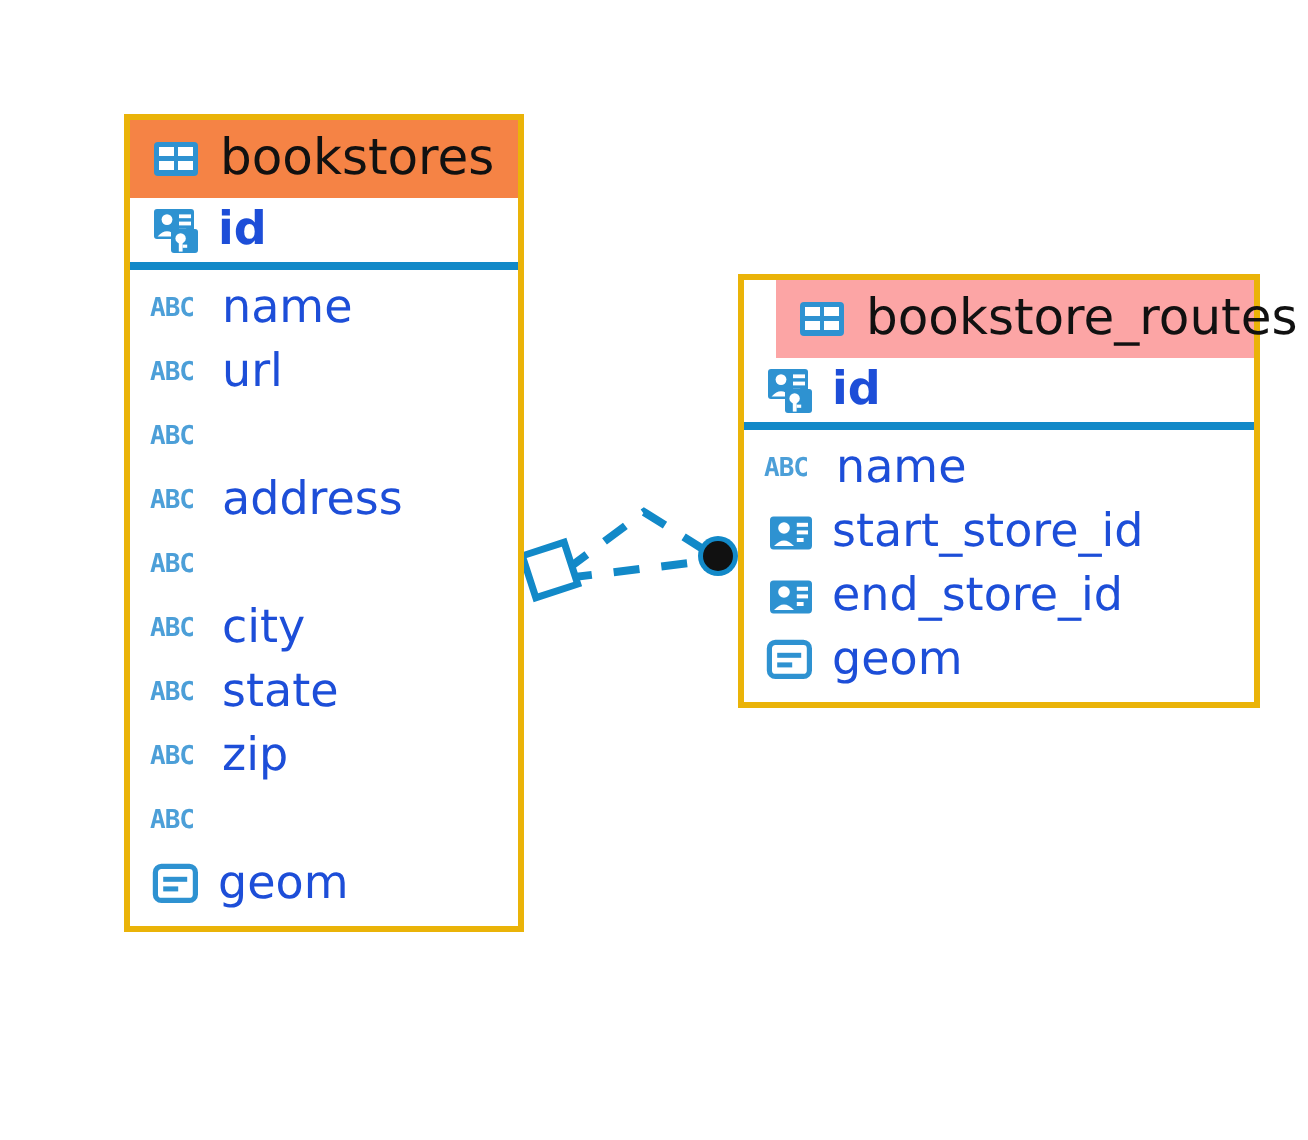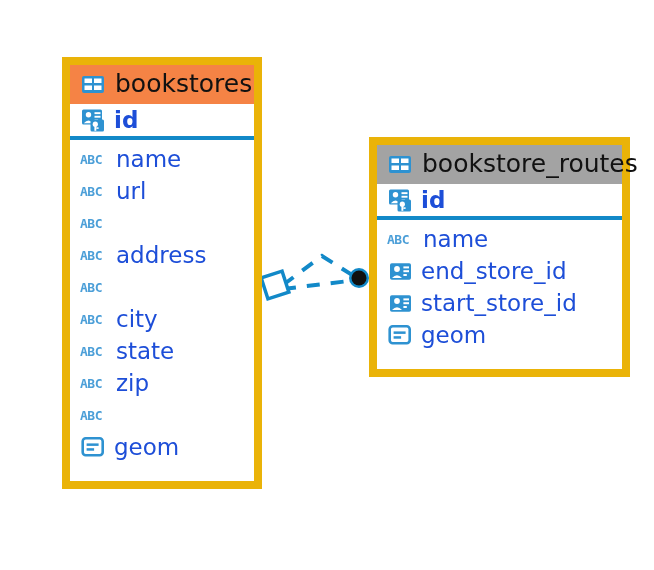--- a/index.html
+++ b/index.html
@@ -17,46 +17,46 @@
 
   .canvas {
     position: absolute;
     inset: 0;
   }
 
   
   .entity {
     position: absolute;
     box-sizing: border-box;
-    border: 8px solid #eab308;
+    border: 3px solid #eab308;
     background: #ffffff;
   }
   .entity-header {
     display: flex;
     align-items: center;
     gap: 9px;
     padding: 6px 10px 7px 10px;
     box-sizing: border-box;
   }
   .entity-header.accent { background: #f58345; }
-  .entity-header.neutral { background: #a3a3a3; }
+  .entity-header.neutral { background: #fca5a5; margin-left: 16px; }
 
   .entity-title {
     font-size: 25px;
     color: #111111;
     line-height: 1.05;
     white-space: nowrap;
   }
 
   .pk-section {
     border-bottom: 4px solid #1289c8;
   }
 
   .field-list {
-    padding: 3px 0 18px 0;
+    padding: 3px 0 5px 0;
   }
 
   .field {
     display: flex;
     align-items: center;
     gap: 8px;
     padding: 2px 10px;
     box-sizing: border-box;
     min-height: 32px;
   }
@@ -263,35 +263,35 @@
         <span class="icon">
           <svg width="23" height="19" viewBox="0 0 23 19" xmlns="http://www.w3.org/2000/svg">
             <rect x="1" y="1.2" width="21" height="16.5" rx="1.8" fill="#2e92d1"></rect>
             <circle cx="8" cy="7" r="2.9" fill="#ffffff"></circle>
             <path d="M 3 16 q 5 -5.6 10 0 z" fill="#ffffff"></path>
             <rect x="14.4" y="4.4" width="5.6" height="2" fill="#ffffff"></rect>
             <rect x="14.4" y="8.2" width="5.6" height="2" fill="#ffffff"></rect>
             <rect x="14.4" y="12" width="3.4" height="2" fill="#ffffff"></rect>
           </svg>
         </span>
-        <span class="field-label">end_store_id</span>
+        <span class="field-label">start_store_id</span>
       </div>
 
       <div class="field">
         <span class="icon">
           <svg width="23" height="19" viewBox="0 0 23 19" xmlns="http://www.w3.org/2000/svg">
             <rect x="1" y="1.2" width="21" height="16.5" rx="1.8" fill="#2e92d1"></rect>
             <circle cx="8" cy="7" r="2.9" fill="#ffffff"></circle>
             <path d="M 3 16 q 5 -5.6 10 0 z" fill="#ffffff"></path>
             <rect x="14.4" y="4.4" width="5.6" height="2" fill="#ffffff"></rect>
             <rect x="14.4" y="8.2" width="5.6" height="2" fill="#ffffff"></rect>
             <rect x="14.4" y="12" width="3.4" height="2" fill="#ffffff"></rect>
           </svg>
         </span>
-        <span class="field-label">start_store_id</span>
+        <span class="field-label">end_store_id</span>
       </div>
 
       <div class="field">
         <span class="icon">
           <svg width="24" height="22" viewBox="0 0 24 22" xmlns="http://www.w3.org/2000/svg">
             <rect x="1.7" y="2.2" width="20" height="17" rx="3" fill="#ffffff" stroke="#2e92d1" stroke-width="2.6"></rect>
             <rect x="5.6" y="7.4" width="12" height="2.5" fill="#2e92d1"></rect>
             <rect x="5.6" y="12.2" width="7.5" height="2.5" fill="#2e92d1"></rect>
           </svg>
         </span>

